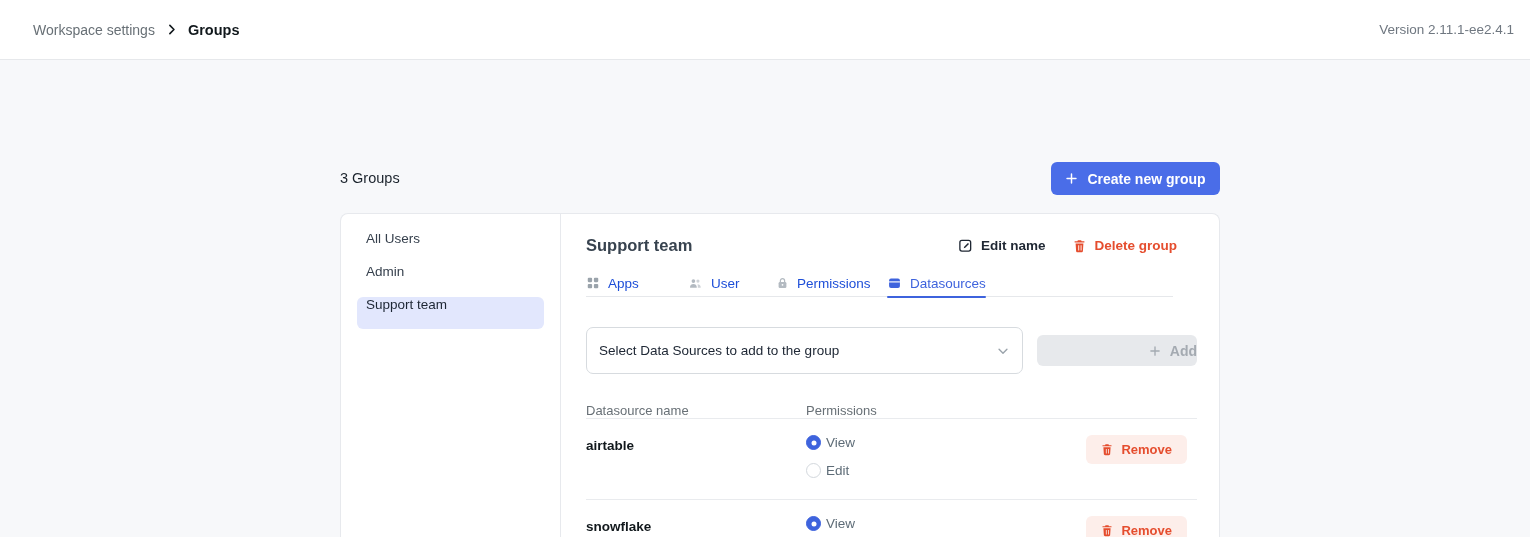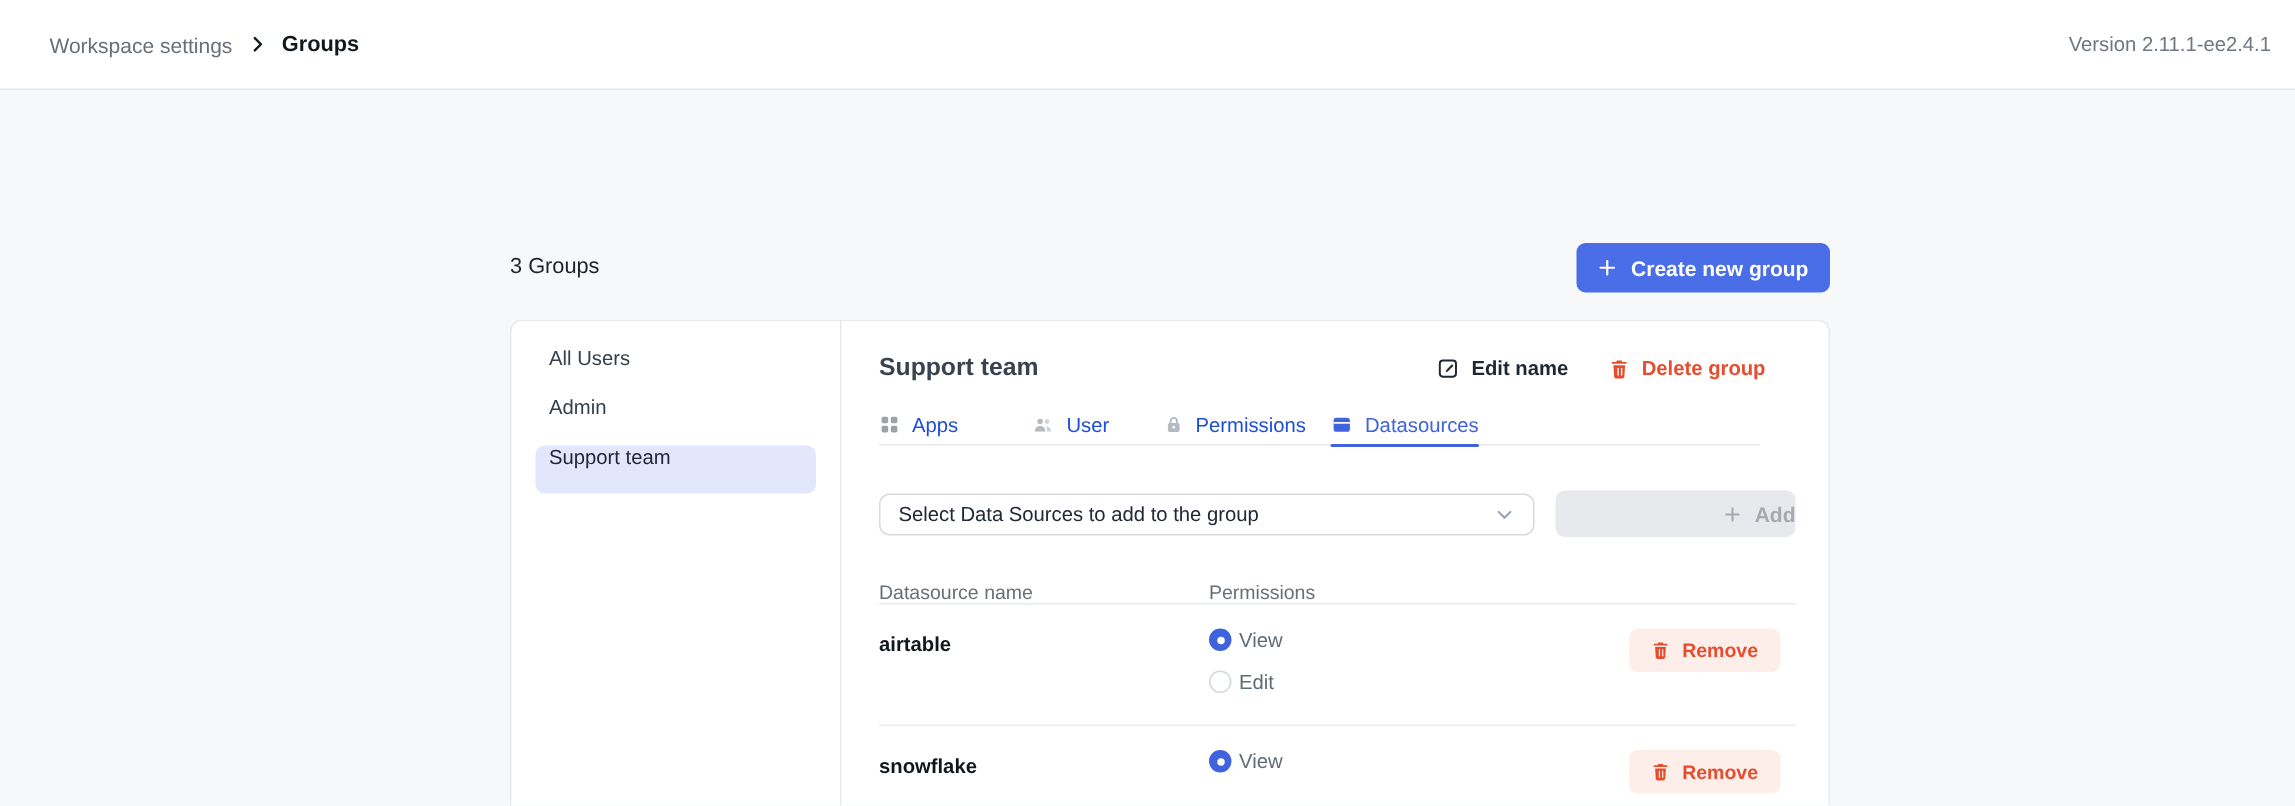--- a/index.html
+++ b/index.html
@@ -56,21 +56,21 @@
   .tab.active { color:#3e63dd; }
   .tab.active::after { content:""; position:absolute; left:0; right:0; bottom:-1px; height:2px;
                        background:#3e63dd; border-radius:1px; }
   .tab-apps { left:0; }
   .tab-user { left:102px; }
   .tab-permissions { left:190px; }
   .tab-datasources { left:301px; }
 
   
   .select-row { margin-top:30px; display:flex; align-items:center; }
-  .ds-select { width:437px; height:28px; border:1px solid #d7dbdf; border-radius:7px;
+  .ds-select { width:437px; height:47px; border:1px solid #d7dbdf; border-radius:7px;
                display:flex; align-items:center; padding:0 12px; cursor:pointer; background:#fff; }
   .ds-select-text { font-size:13.5px; font-weight:500; color:#202936; }
   .ds-select .chev { margin-left:auto; display:flex; align-items:center; }
   .add-btn { margin-left:14px; width:160px; height:31px; background:#e7e9ec; border:none;
              border-radius:6px; color:#a4aab1; font-size:14px; font-weight:600;
              display:flex; align-items:center; justify-content:flex-end; gap:9px;
              cursor:default; font-family:"Liberation Sans",sans-serif; }
 
   
   .table-head { display:flex; margin-top:29px; border-bottom:1px solid #e9ebee;

